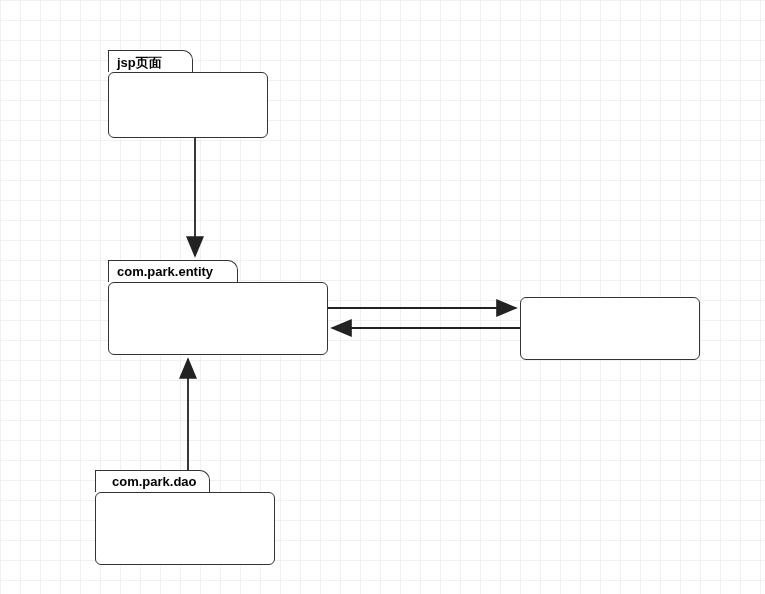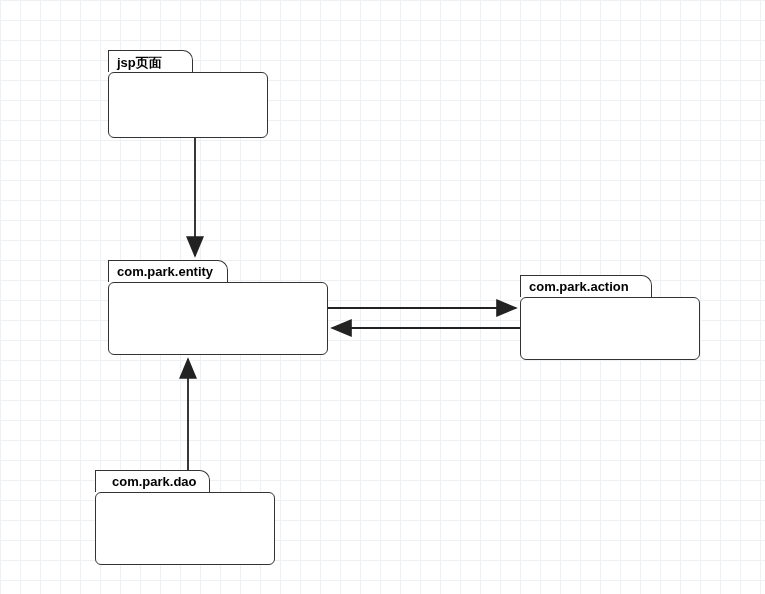--- a/index.html
+++ b/index.html
@@ -65,30 +65,27 @@
 <div class="canvas">
 
   <div class="pkg" style="left:108px; top:50px; width:160px; height:88px;">
     <div class="tab" style="width:85px;">
       <span>jsp页面</span>
     </div>
     <div class="body"></div>
   </div>
 
   <div class="pkg" style="left:108px; top:260px; width:220px; height:95px;">
-    <div class="tab" style="width:120px;">
+    <div class="tab" style="width:130px;">
       <span>com.park.entity</span>
     </div>
     <div class="body"></div>
   </div>
 
   <div class="pkg" style="left:520px; top:275px; width:180px; height:85px;">
-    <div class="tab" style="width:132px;">
-      <span>com.park.action</span>
-    </div>
     <div class="body"></div>
   </div>
 
   <div class="pkg" style="left:95px; top:470px; width:180px; height:95px;">
     <div class="tab" style="width:115px;padding-left:16px;">
       <span>com.park.dao</span>
     </div>
     <div class="body"></div>
   </div>
 

